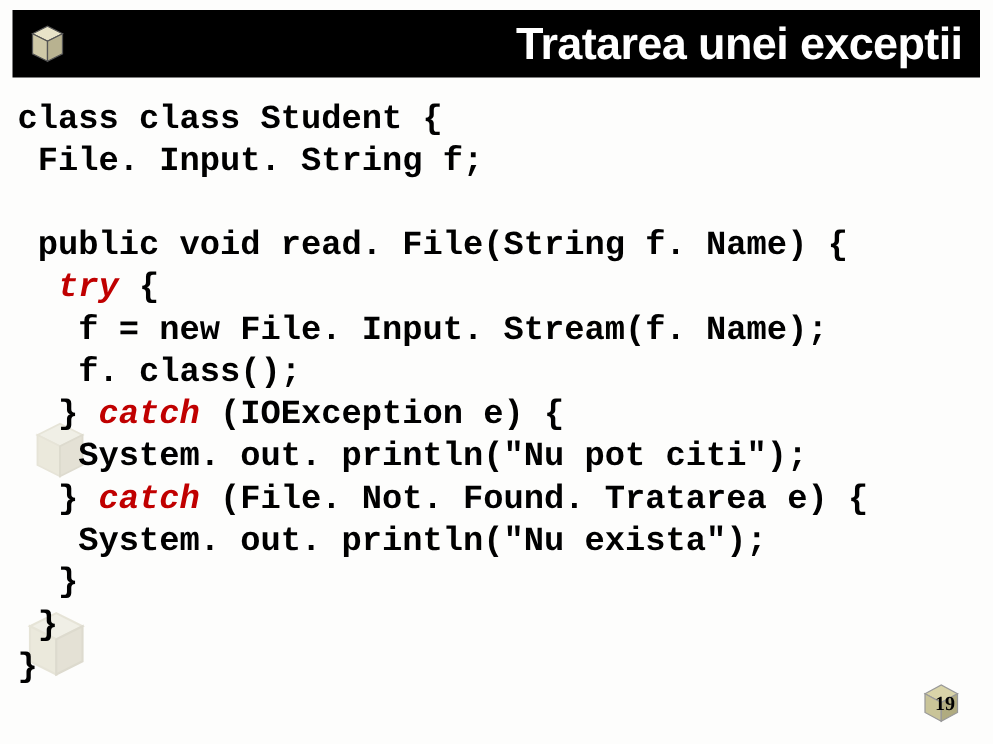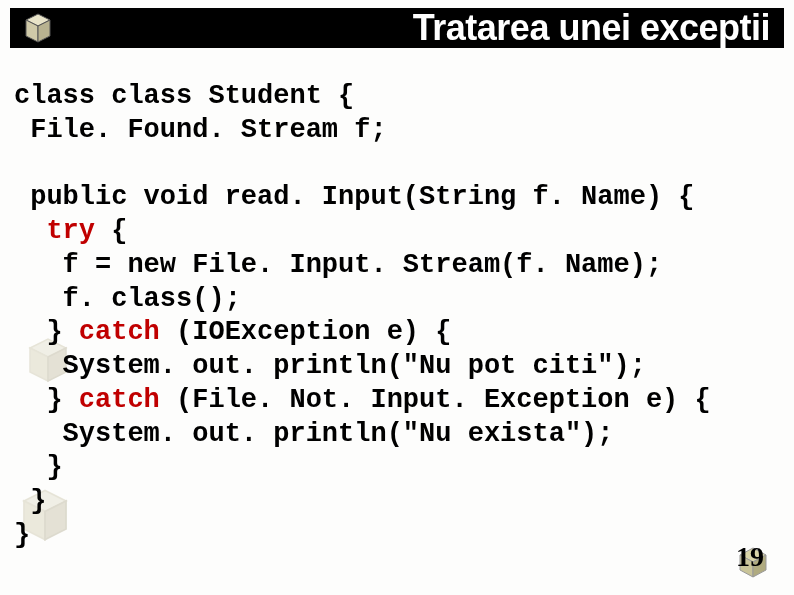--- a/index.html
+++ b/index.html
@@ -15,21 +15,21 @@
     position: relative;
     width: 794px;
     height: 595px;
     box-sizing: border-box;
   }
   .header-bar {
     position: absolute;
     top: 8px;
     left: 10px;
     right: 10px;
-    height: 40px;
+    height: 54px;
     background: #000;
     display: flex;
     align-items: center;
     padding-left: 8px;
     box-sizing: border-box;
   }
   .cube-icon {
     width: 40px;
     height: 40px;
     flex-shrink: 0;
@@ -51,33 +51,34 @@
     right: 10px;
     font-size: 27px;
     line-height: 1.25;
     color: #000;
     white-space: pre;
     font-weight: bold;
     font-family: "Courier New", Courier, monospace;
   }
   .kw-red {
     color: #c00000;
+    font-style: italic;
   }
   .page-number-box {
     position: absolute;
     right: 18px;
     bottom: 14px;
     width: 46px;
     height: 40px;
   }
   .page-number {
     position: absolute;
     font-family: "Times New Roman", serif;
     font-weight: bold;
-    font-size: 28px;
+    font-size: 16px;
     color: #000;
     right: 12px;
     bottom: 8px;
     z-index: 2;
   }
   .bg-cube {
     position: absolute;
     opacity: 0.6;
   }
 </style>
@@ -100,29 +101,29 @@
   <div class="header-bar">
     <svg class="cube-icon" viewBox="0 0 40 40">
       <polygon points="8,12 20,6 32,12 20,18" fill="#e8e3c8" stroke="#555"></polygon>
       <polygon points="8,12 20,18 20,34 8,28" fill="#cfc9a8" stroke="#555"></polygon>
       <polygon points="32,12 20,18 20,34 32,28" fill="#b8b290" stroke="#555"></polygon>
     </svg>
     <div class="title">Tratarea unei exceptii</div>
   </div>
 
   <div class="code-block"><span>class class Student {</span>
-<span> File. Found. Stream f;</span>
+<span> File. Input. String f;</span>
 <span></span>
-<span> public void read. Input(String f. Name) {</span>
+<span> public void read. File(String f. Name) {</span>
 <span><span>  </span><span class="kw-red">try</span><span> {</span></span>
 <span>   f = new File. Input. Stream(f. Name);</span>
 <span>   f. class();</span>
 <span><span>  } </span><span class="kw-red">catch</span><span> (IOException e) {</span></span>
 <span>   System. out. println("Nu pot citi");</span>
-<span><span>  } </span><span class="kw-red">catch</span><span> (File. Not. Input. Exception e) {</span></span>
+<span><span>  } </span><span class="kw-red">catch</span><span> (File. Not. Found. Tratarea e) {</span></span>
 <span>   System. out. println("Nu exista");</span>
 <span>  }</span>
 <span> }</span>
 <span>}</span></div>
 
   <div class="page-number-box">
     <svg width="46" height="40" viewBox="0 0 46 40">
       <polygon points="10,14 23,7 36,14 23,21" fill="#d9d4a8" stroke="#999"></polygon>
       <polygon points="10,14 23,21 23,36 10,29" fill="#c9c498" stroke="#999"></polygon>
       <polygon points="36,14 23,21 23,36 36,29" fill="#b0ab80" stroke="#999"></polygon>

